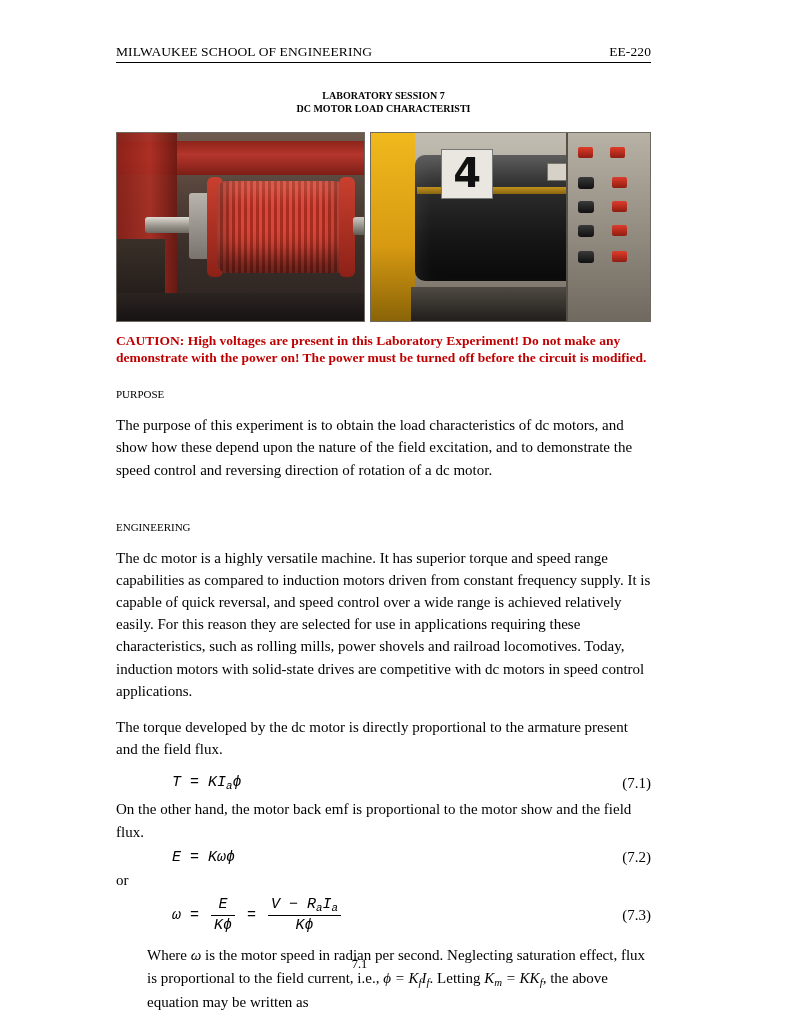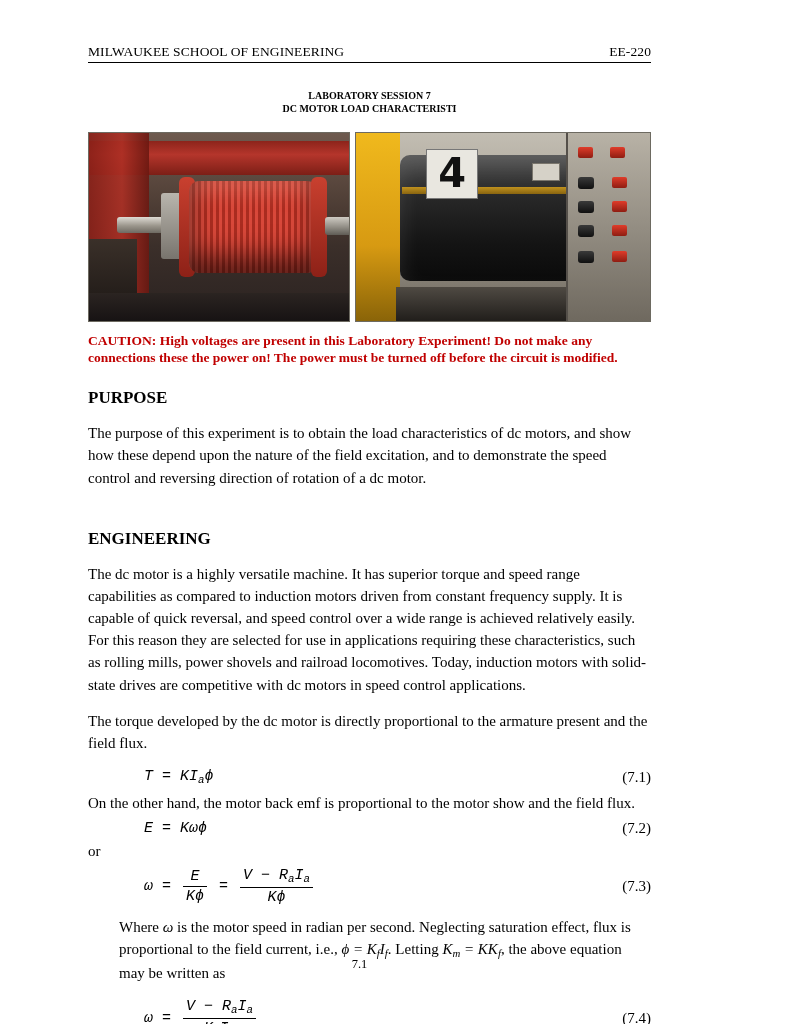--- a/index.html
+++ b/index.html
@@ -13,21 +13,21 @@
     font-family: "Liberation Serif", serif;
     color: #000000;
     position: relative;
     overflow: hidden;
   }
   .page {
     position: relative;
     width: 731px;
     height: 1024px;
     box-sizing: border-box;
-    padding: 44px 80px 20px 88px;
+    padding: 44px 80px 20px 116px;
   }
   
   .doc-header {
     display: flex;
     justify-content: space-between;
     align-items: baseline;
     font-size: 13.5px;
     letter-spacing: 0.1px;
     border-bottom: 1px solid #000;
     padding-bottom: 2px;
@@ -177,22 +177,22 @@
   .caution {
     color: #c00000;
     font-weight: bold;
     font-size: 13.5px;
     line-height: 1.28;
     margin: 4px 0 22px 0;
   }
 
   
   h2.section {
-    font-size: 17px;
-    font-weight: bold;
+    font-size: 11px;
+    font-weight: normal;
     margin: 0 0 14px 0;
   }
   .section-gap { height: 26px; }
   p.body {
     font-size: 15px;
     line-height: 1.48;
     margin: 0 0 14px 0;
     text-align: left;
   }
   .eq-row {
@@ -290,21 +290,21 @@
         <div class="pr-red" style="left:44px; top:68px;"></div>
         <div class="pr-knob" style="left:10px; top:92px;"></div>
         <div class="pr-red" style="left:44px; top:92px;"></div>
         <div class="pr-knob" style="left:10px; top:118px;"></div>
         <div class="pr-red" style="left:44px; top:118px;"></div>
       </div>
     </div>
 
   </div>
 
-  <p class="caution">CAUTION: High voltages are present in this Laboratory Experiment! Do not make any connections these the power on! The power must be turned off before the circuit is modified.</p>
+  <p class="caution">CAUTION: High voltages are present in this Laboratory Experiment! Do not make any demonstrate with the power on! The power must be turned off before the circuit is modified.</p>
 
   <h2 class="section">PURPOSE</h2>
   <p class="body">The purpose of this experiment is to obtain the load characteristics of dc motors, and show how these depend upon the nature of the field excitation, and to demonstrate the speed control and reversing direction of rotation of a dc motor.</p>
 
   <div class="section-gap"></div>
 
   <h2 class="section">ENGINEERING</h2>
   <p class="body">The dc motor is a highly versatile machine.  It has superior torque and speed range capabilities as compared to induction motors driven from constant frequency supply.  It is capable of quick reversal, and speed control over a wide range is achieved relatively easily.  For this reason they are selected for use in applications requiring these characteristics, such as rolling mills, power shovels and railroad locomotives.  Today, induction motors with solid-state drives are competitive with dc motors in speed control applications.</p>
   <p class="body">The torque developed by the dc motor is directly proportional to the armature present and the field flux.</p>
 

